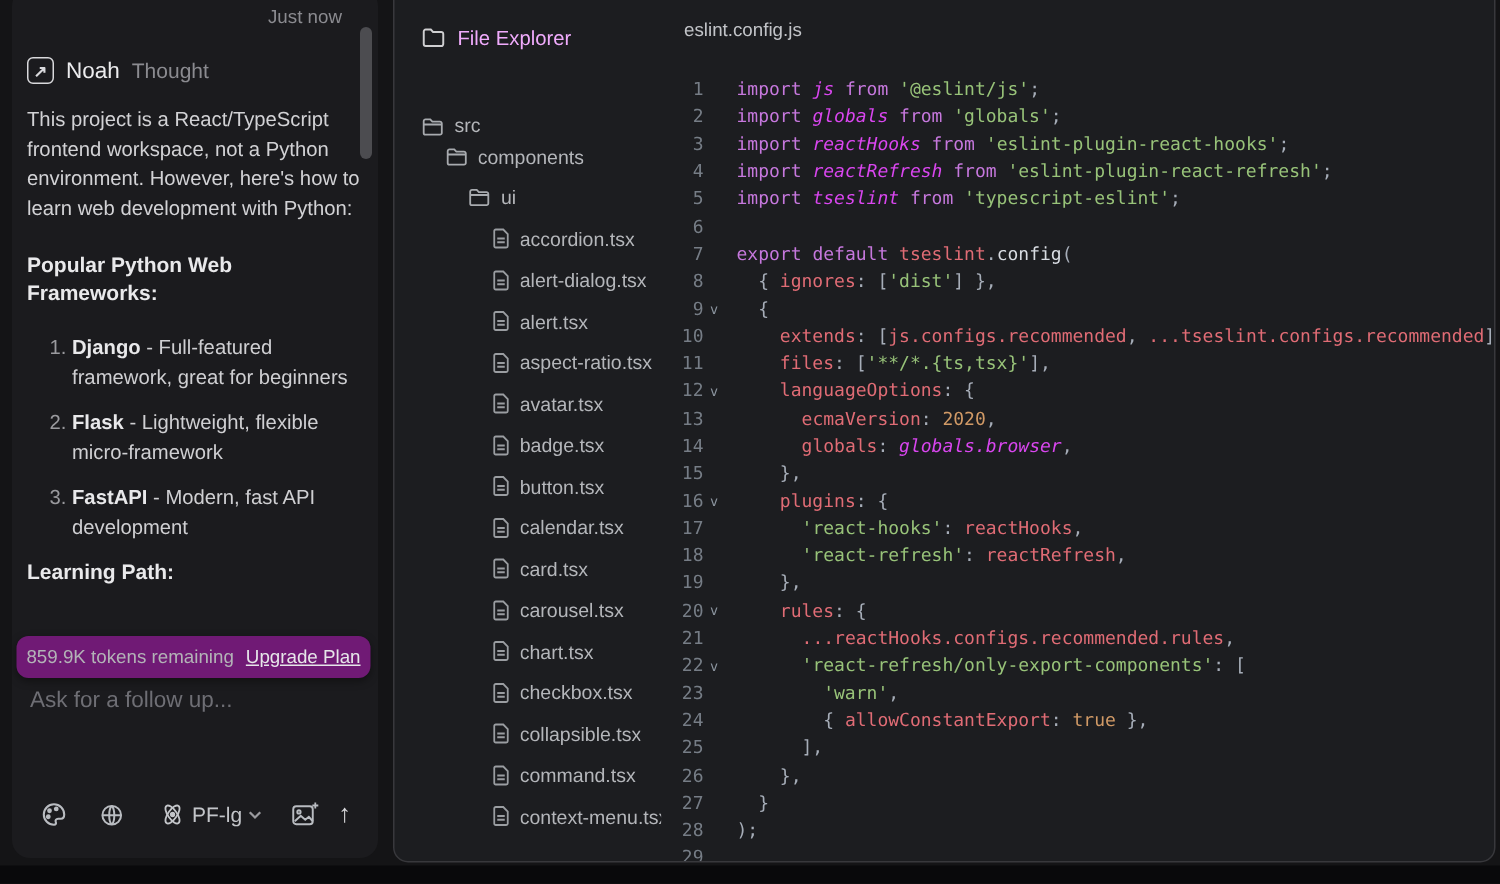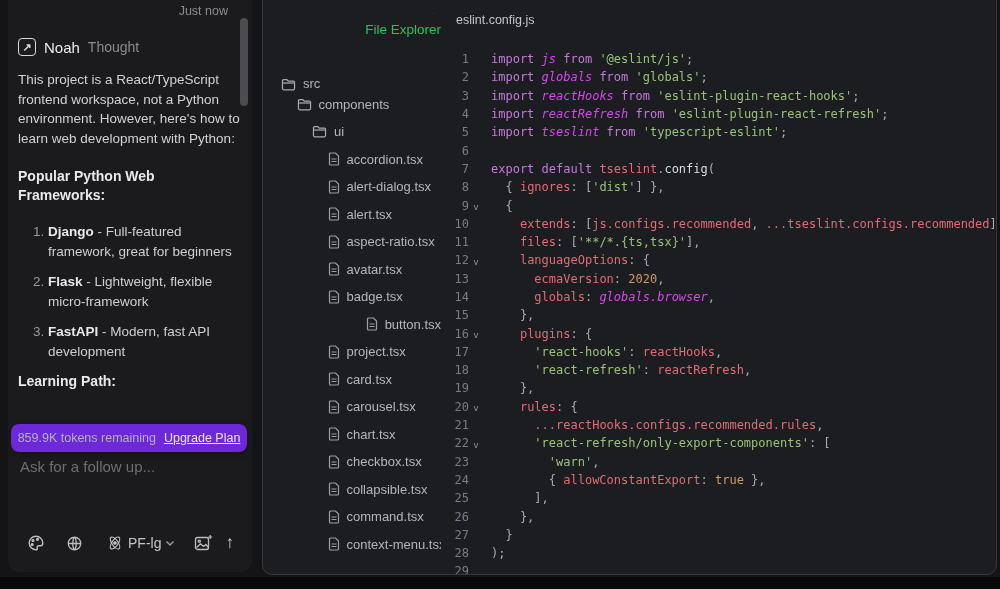--- a/index.html
+++ b/index.html
@@ -18,42 +18,42 @@
                 color:#d9d9dc; font-size:11px; font-weight:bold; }
   .author { font-size:15px; font-weight:normal; color:#ececee; }
   .thought { font-size:14px; color:#8b8b90; }
   .msg-body { margin-top:14px; font-size:13.5px; line-height:1.46; color:#d2d2d5; width:222px; }
   .h-bold { margin-top:18px; font-size:14px; font-weight:bold; color:#e9e9eb; line-height:1.4; width:210px;}
   .fw-list { margin:16px 0 0 0; padding-left:30px; }
   .fw-list li { font-size:13.5px; line-height:1.45; color:#cfcfd2; margin-bottom:11px; }
   .fw-list li::marker { color:#9a9a9e; }
   .fw-name { font-weight:bold; color:#e8e8ea; }
   .token-bar { position:absolute; left:3px; right:5px; top:432px; height:28px;
-               background:#6d28d9; border-radius:8px; box-shadow:0 2px 6px rgba(0,0,0,.4);
+               background:#701a75; border-radius:8px; box-shadow:0 2px 6px rgba(0,0,0,.4);
                display:flex; align-items:center; justify-content:center; gap:8px;
                font-size:12.5px; color:#b3b3b7; }
   .upgrade { color:#e6e6e9; text-decoration:underline; cursor:pointer; }
   .chat-input { position:absolute; left:12px; top:466px; font-size:15px; color:#6e6e74; }
   .chat-toolbar { position:absolute; left:0; right:0; bottom:16px; height:26px;
                   display:flex; align-items:center; padding:0 18px; color:#b9bcc1; }
   .tool-ic { width:20px; height:20px; display:flex; align-items:center; justify-content:center; cursor:pointer; }
   .tool-gap { width:18px; }
   .model-sel { display:flex; align-items:center; gap:4px; margin-left:22px; cursor:pointer; }
   .model-name { font-size:14px; color:#c3c5c9; }
   .send-btn { margin-left:auto; font-size:17px; color:#d8d8db; cursor:pointer; }
   .chat-scrollbar { position:absolute; right:4px; top:26px; width:8px; height:88px;
                     background:#4c4c50; border-radius:4px; }
 
   
   .editor-wrap { position:absolute; left:262px; top:-12px; width:735px; height:587px;
                  background:#1c1d20; border:1px solid #38383c; border-radius:10px;
                  display:flex; overflow:hidden; }
   .explorer { width:178px; flex:none; padding-top:24px; overflow:hidden; }
-  .exp-head { display:flex; align-items:flex-end; gap:8px; height:24px; padding-left:18px;
-              color:#22c55e; font-size:13.5px;flex-direction:column; }
+  .exp-head { display:flex; align-items:center; gap:8px; height:24px; padding-left:18px;
+              color:#f0abfc; font-size:13.5px; }
   .tree { margin-top:26px; }
   .trow { height:27.5px; display:flex; align-items:center; gap:7px; color:#b4b6ba;
           font-size:13px; white-space:nowrap; overflow:hidden; cursor:pointer; }
   .trow svg { flex:none; }
   .tlabel { overflow:hidden; }
 
   .code-col { flex:1; padding-top:24px; font-family:"DejaVu Sans Mono", monospace; overflow:hidden; }
   .code-title { height:24px; font-family:"Liberation Sans", sans-serif; font-size:12.5px;
                 color:#c2c4c8; padding-left:15px; }
   .code-block { margin-top:13px; }
@@ -229,37 +229,37 @@
           </div>
           <div class="trow" style="padding-left: 64.5px;">
             <span>
               <svg width="12" height="14" viewBox="0 0 12 14" fill="none" stroke="#9a9da1" stroke-width="1.2">
                 <path d="M1.5 2 a1 1 0 0 1 1-1 h5 l3 3 v8 a1 1 0 0 1 -1 1 h-7 a1 1 0 0 1 -1-1 z"></path>
                 <path d="M3.5 7 h5 M3.5 9.5 h5"></path>
               </svg>
             </span>
             <span class="tlabel">badge.tsx</span>
           </div>
-          <div class="trow" style="padding-left: 64.5px; justify-content: flex-end;">
+          <div class="trow" style="padding-left: 64.5px;">
             <span>
               <svg width="12" height="14" viewBox="0 0 12 14" fill="none" stroke="#9a9da1" stroke-width="1.2">
                 <path d="M1.5 2 a1 1 0 0 1 1-1 h5 l3 3 v8 a1 1 0 0 1 -1 1 h-7 a1 1 0 0 1 -1-1 z"></path>
                 <path d="M3.5 7 h5 M3.5 9.5 h5"></path>
               </svg>
             </span>
             <span class="tlabel">button.tsx</span>
           </div>
           <div class="trow" style="padding-left: 64.5px;">
             <span>
               <svg width="12" height="14" viewBox="0 0 12 14" fill="none" stroke="#9a9da1" stroke-width="1.2">
                 <path d="M1.5 2 a1 1 0 0 1 1-1 h5 l3 3 v8 a1 1 0 0 1 -1 1 h-7 a1 1 0 0 1 -1-1 z"></path>
                 <path d="M3.5 7 h5 M3.5 9.5 h5"></path>
               </svg>
             </span>
-            <span class="tlabel">project.tsx</span>
+            <span class="tlabel">calendar.tsx</span>
           </div>
           <div class="trow" style="padding-left: 64.5px;">
             <span>
               <svg width="12" height="14" viewBox="0 0 12 14" fill="none" stroke="#9a9da1" stroke-width="1.2">
                 <path d="M1.5 2 a1 1 0 0 1 1-1 h5 l3 3 v8 a1 1 0 0 1 -1 1 h-7 a1 1 0 0 1 -1-1 z"></path>
                 <path d="M3.5 7 h5 M3.5 9.5 h5"></path>
               </svg>
             </span>
             <span class="tlabel">card.tsx</span>
           </div>

